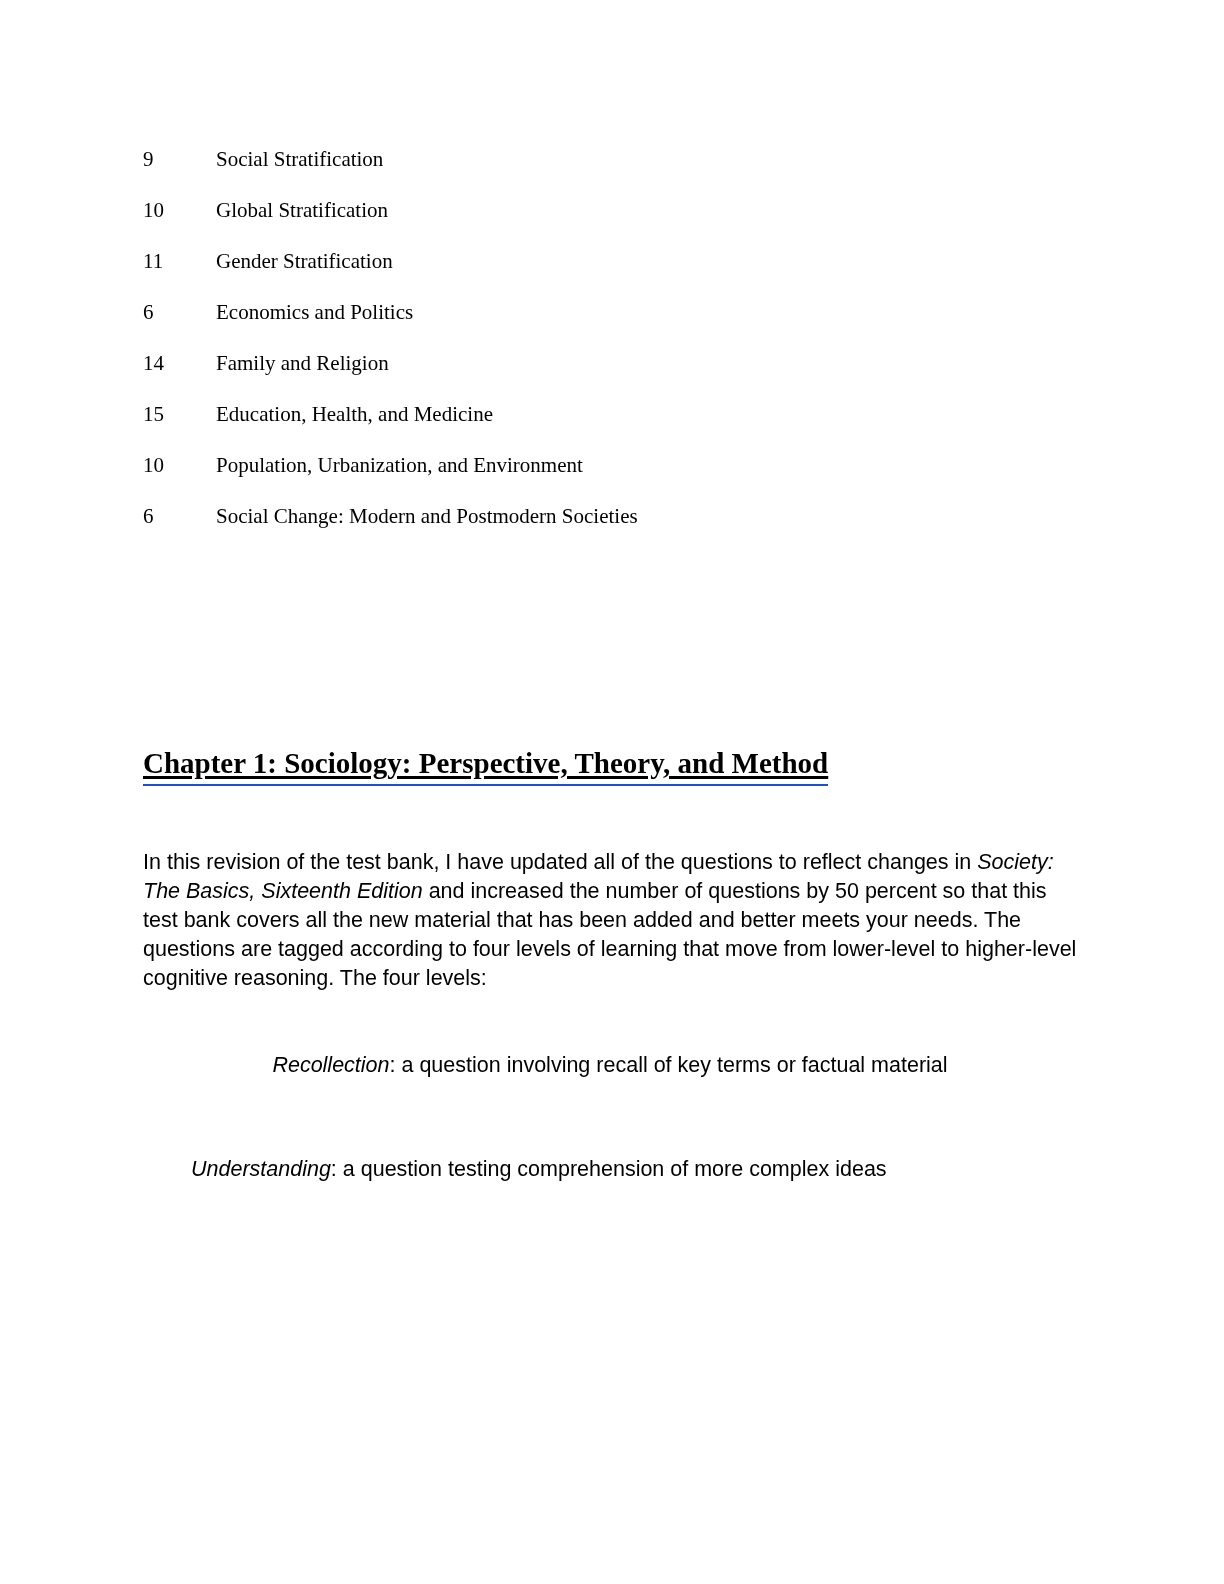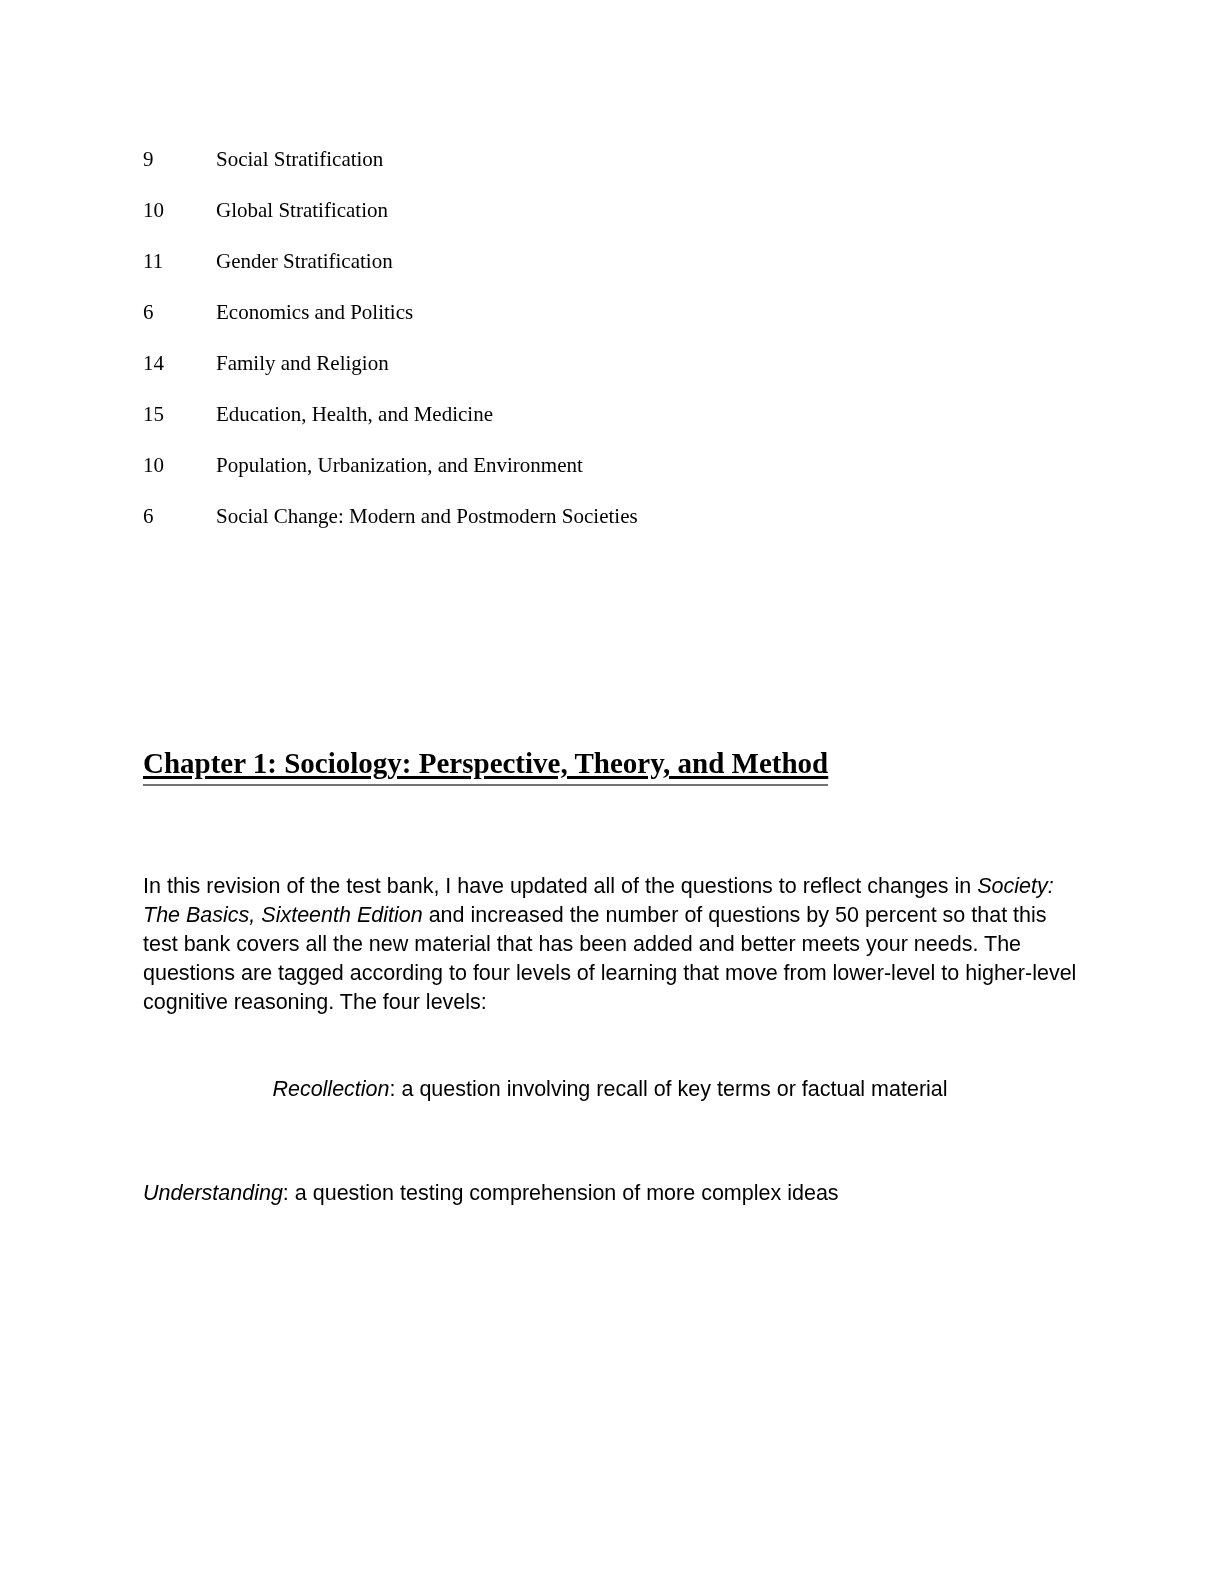--- a/index.html
+++ b/index.html
@@ -37,40 +37,40 @@
     font-family: "Liberation Serif", serif;
     font-size: 29px;
     font-weight: bold;
     line-height: 34px;
   }
   .chapter-heading .underlined {
     display: inline-block;
     text-decoration: underline;
     text-decoration-thickness: 3px;
     text-underline-offset: 3px;
-    border-bottom: 2px solid #737373;
+    border-bottom: 2px solid #1d4ed8;
     padding-bottom: 4px;
   }
   
   .intro-paragraph {
-    margin-top: 86px;
+    margin-top: 62px;
     width: 934px;
     font-family: "Liberation Sans", sans-serif;
     font-size: 21.5px;
     line-height: 29px;
   }
   .italic { font-style: italic; }
   .level-line {
     font-family: "Liberation Sans", sans-serif;
     font-size: 21.5px;
     line-height: 29px;
     width: 934px;
   }
   .level-line.first { margin-top: 58px; text-align: center; }
-  .level-line + .level-line { margin-top: 75px; }
+  .level-line + .level-line { margin-top: 75px; margin-left: 48px; }
 </style>
 </head>
 <body>
 
 <div class="page">
 
   <div class="toc-list">
 
       <div class="toc-row">
         <span class="toc-num">9</span>

